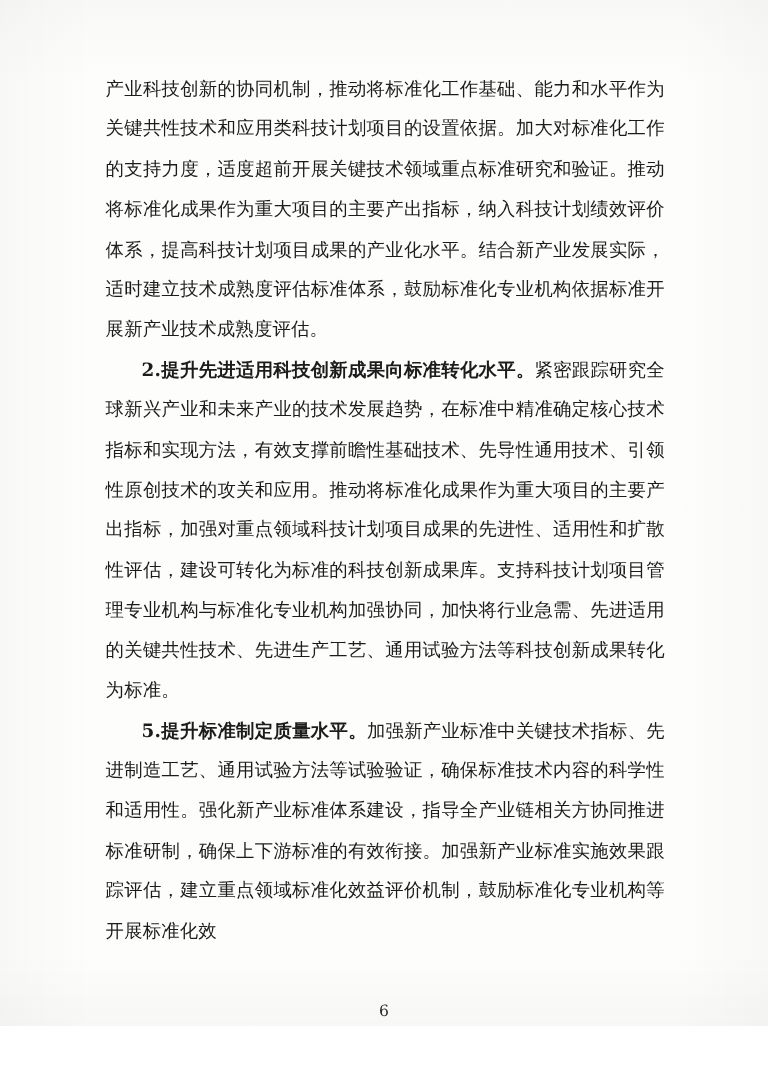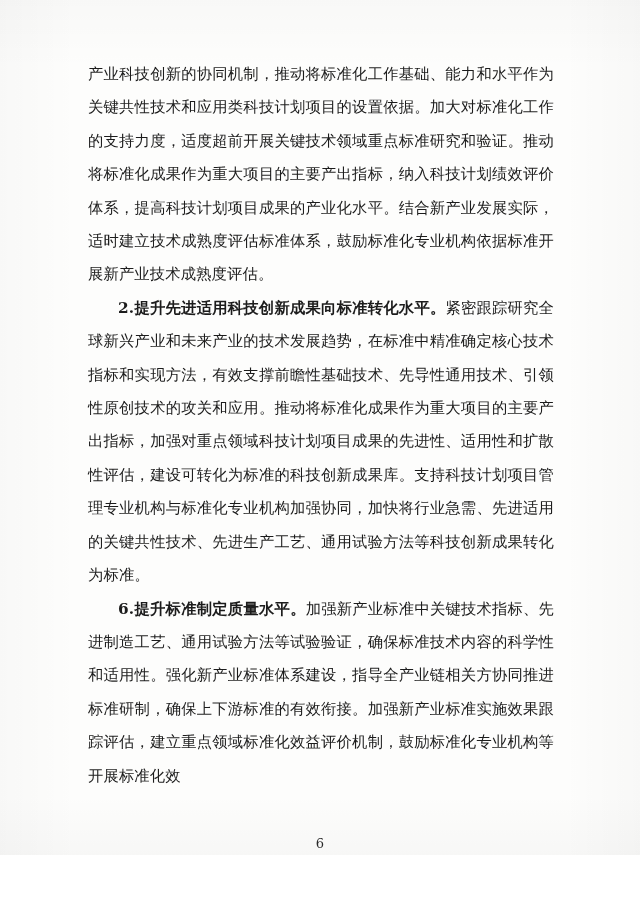--- a/index.html
+++ b/index.html
@@ -72,18 +72,18 @@
 </head>
 <body>
 
 <div class="page">
   <div class="content">
 
     <p class="para"><span>产业科技创新的协同机制，推动将标准化工作基础、能力和水平作为关键共性技术和应用类科技计划项目的设置依据。加大对标准化工作的支持力度，适度超前开展关键技术领域重点标准研究和验证。推动将标准化成果作为重大项目的主要产出指标，纳入科技计划绩效评价体系，提高科技计划项目成果的产业化水平。结合新产业发展实际，适时建立技术成熟度评估标准体系，鼓励标准化专业机构依据标准开展新产业技术成熟度评估。</span></p>
 
     <p class="para indent spaced"><span class="heading-run">2.提升先进适用科技创新成果向标准转化水平。</span><span>紧密跟踪研究全球新兴产业和未来产业的技术发展趋势，在标准中精准确定核心技术指标和实现方法，有效支撑前瞻性基础技术、先导性通用技术、引领性原创技术的攻关和应用。推动将标准化成果作为重大项目的主要产出指标，加强对重点领域科技计划项目成果的先进性、适用性和扩散性评估，建设可转化为标准的科技创新成果库。支持科技计划项目管理专业机构与标准化专业机构加强协同，加快将行业急需、先进适用的关键共性技术、先进生产工艺、通用试验方法等科技创新成果转化为标准。</span></p>
 
-    <p class="para indent spaced"><span class="heading-run">6.提升标准制定质量水平。</span><span>加强新产业标准中关键技术指标、先进制造工艺、通用试验方法等试验验证，确保标准技术内容的科学性和适用性。强化新产业标准体系建设，指导全产业链相关方协同推进标准研制，确保上下游标准的有效衔接。加强新产业标准实施效果跟踪评估，建立重点领域标准化效益评价机制，鼓励标准化专业机构等开展标准化效</span></p>
+    <p class="para indent spaced"><span class="heading-run">5.提升标准制定质量水平。</span><span>加强新产业标准中关键技术指标、先进制造工艺、通用试验方法等试验验证，确保标准技术内容的科学性和适用性。强化新产业标准体系建设，指导全产业链相关方协同推进标准研制，确保上下游标准的有效衔接。加强新产业标准实施效果跟踪评估，建立重点领域标准化效益评价机制，鼓励标准化专业机构等开展标准化效</span></p>
 
   </div>
 
   <div class="pagenum">6</div>
 </div>
 
 </body></html>

